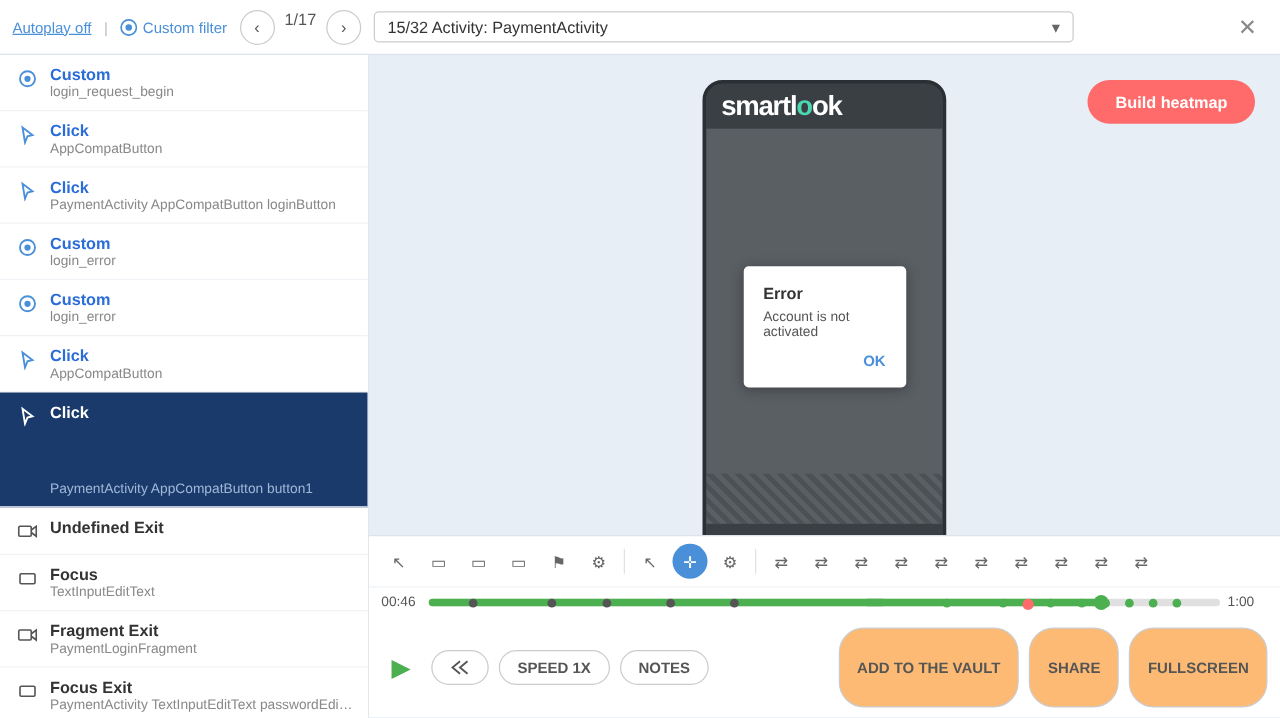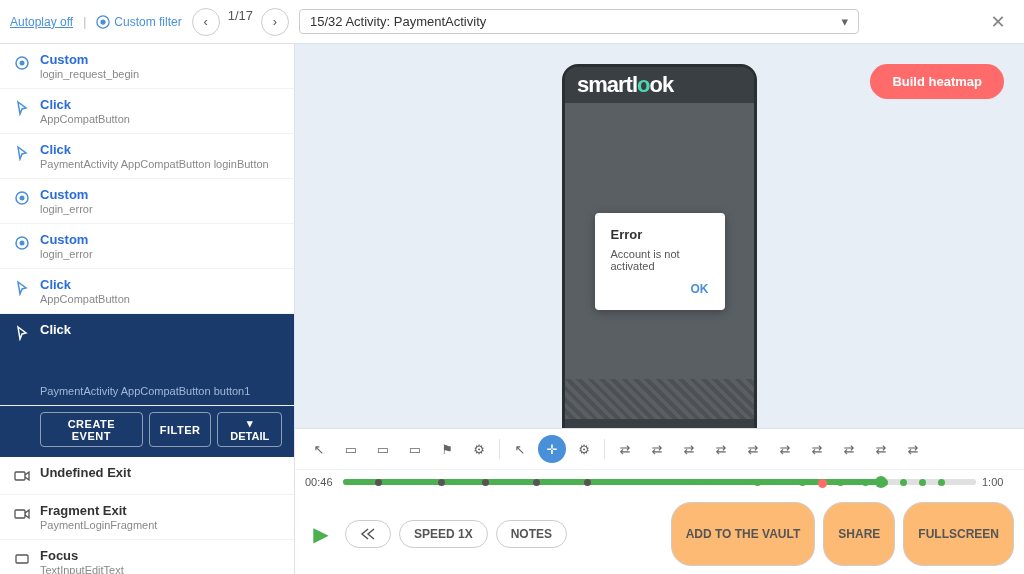--- a/index.html
+++ b/index.html
@@ -192,61 +192,56 @@
         <svg width="16" height="16" viewBox="0 0 16 16" fill="none">
             <path d="M4 2l8 6-4 1-2 5-2-12z" stroke="#fff" stroke-width="1.5" fill="none"></path>
           </svg>
       </div>
       <div class="item-content">
         <div class="item-title" style="color:#fff;">Click</div>
         <div class="item-sub" style="color:#a0b8d8;">PaymentActivity AppCompatButton button1</div>
       </div>
     </div>
 
-    <div class="active-actions">
-      <button class="action-btn">CREATE EVENT</button>
-      <button class="action-btn">FILTER</button>
-      <button class="detail-btn">▾ DETAIL</button>
-    </div>
 
     <div class="sidebar-item">
       <div class="item-icon">
         <svg width="16" height="16" viewBox="0 0 16 16" fill="none">
             <rect x="1" y="4" width="10" height="8" rx="1" stroke="#555" stroke-width="1.3"></rect>
             <path d="M11 7l4-3v8l-4-3" stroke="#555" stroke-width="1.3" fill="none"></path>
           </svg>
       </div>
       <div class="item-content">
         <div class="item-title black">Undefined Exit</div>
         <div class="item-sub"></div>
       </div>
     </div>
 
     <div class="sidebar-item">
       <div class="item-icon">
         <svg width="16" height="16" viewBox="0 0 16 16" fill="none">
+            <rect x="2" y="4" width="12" height="8" rx="1" stroke="#555" stroke-width="1.3"></rect>
+          </svg>
+      </div>
+      <div class="item-content">
+        <div class="item-title black">Focus</div>
+        <div class="item-sub">TextInputEditText</div>
+      </div>
+    </div>
+
+    <div class="sidebar-item">
+      <div class="item-icon">
+        <svg width="16" height="16" viewBox="0 0 16 16" fill="none">
             <rect x="1" y="4" width="10" height="8" rx="1" stroke="#555" stroke-width="1.3"></rect>
             <path d="M11 7l4-3v8l-4-3" stroke="#555" stroke-width="1.3" fill="none"></path>
           </svg>
       </div>
       <div class="item-content">
         <div class="item-title black">Fragment Exit</div>
         <div class="item-sub">PaymentLoginFragment</div>
-      </div>
-    </div>
-
-    <div class="sidebar-item">
-      <div class="item-icon">
-        <svg width="16" height="16" viewBox="0 0 16 16" fill="none">
-            <rect x="2" y="4" width="12" height="8" rx="1" stroke="#555" stroke-width="1.3"></rect>
-          </svg>
-      </div>
-      <div class="item-content">
-        <div class="item-title black">Focus</div>
-        <div class="item-sub">TextInputEditText</div>
       </div>
     </div>
 
     <div class="sidebar-item">
       <div class="item-icon">
         <svg width="16" height="16" viewBox="0 0 16 16" fill="none">
             <rect x="2" y="4" width="12" height="8" rx="1" stroke="#555" stroke-width="1.3"></rect>
           </svg>
       </div>
       <div class="item-content">

